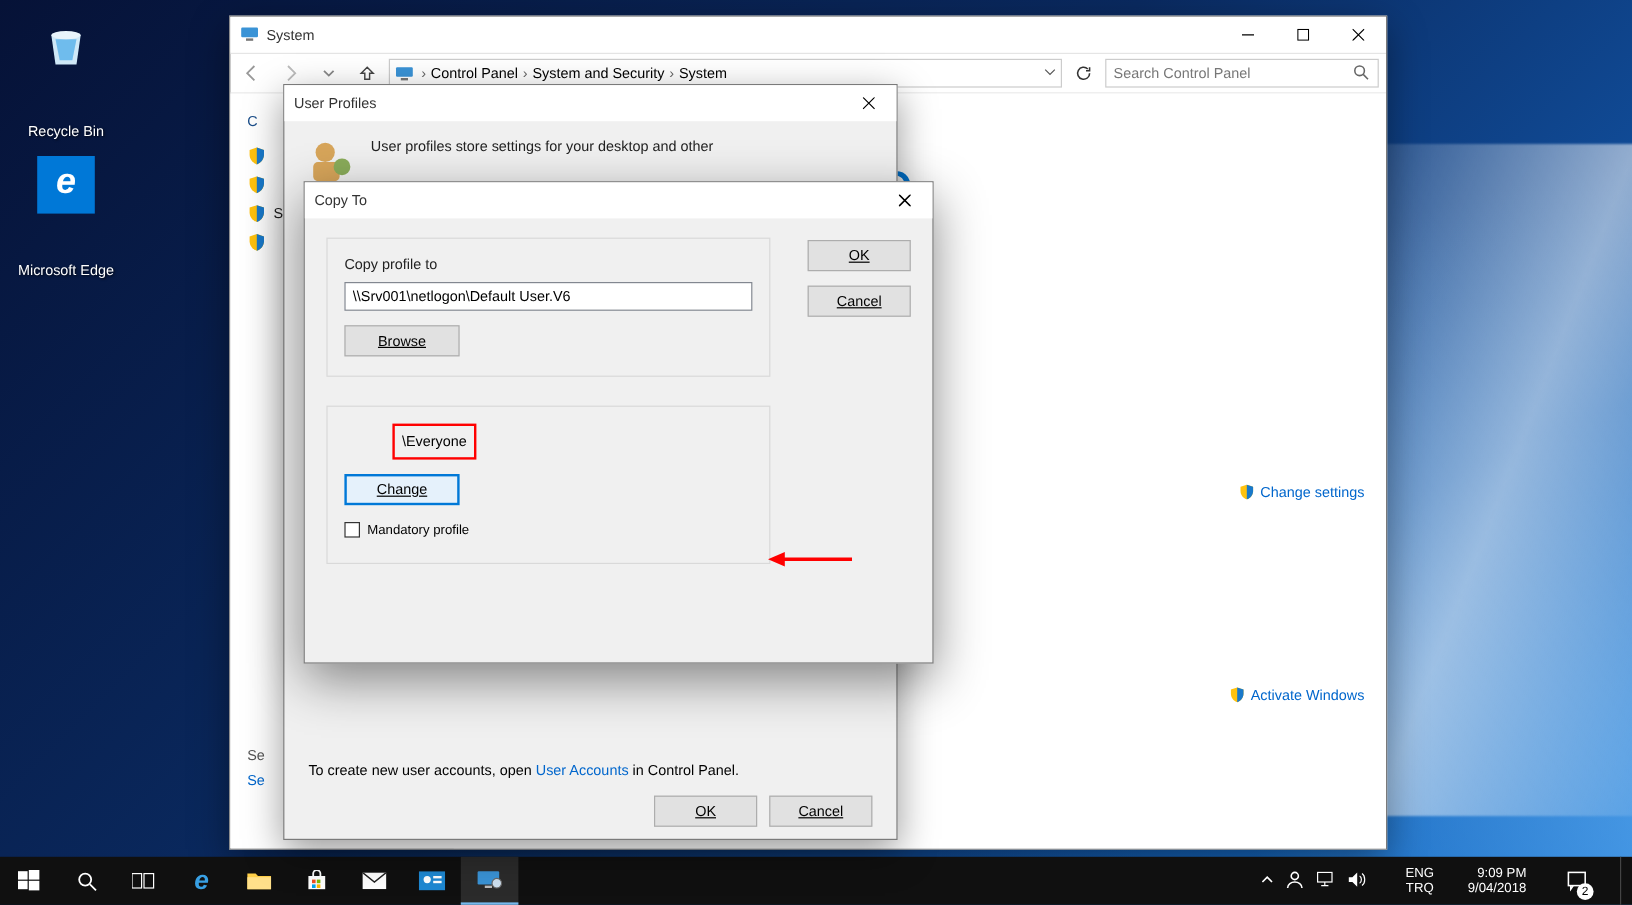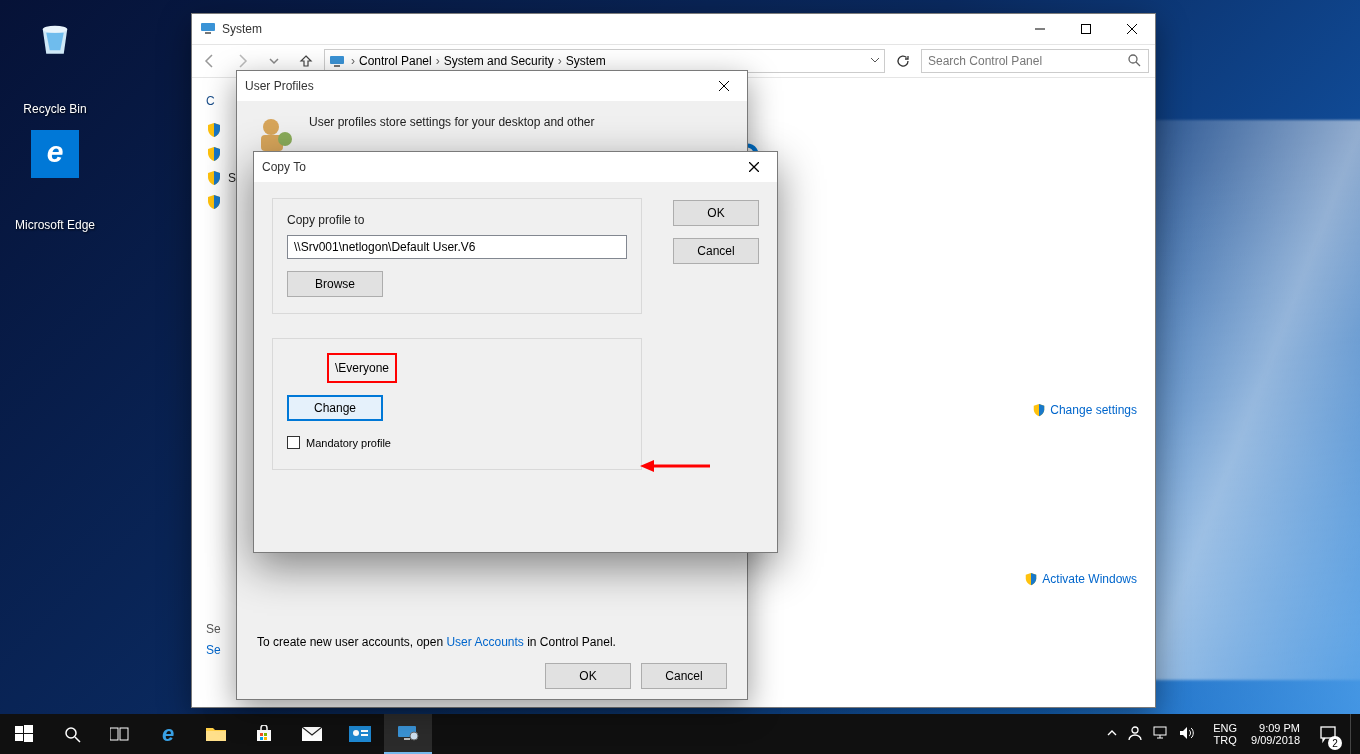--- a/index.html
+++ b/index.html
@@ -71,21 +71,21 @@
 
 
 #up { left:236px; top:70px; width:512px; height:630px; background:#f0f0f0; }
 #up .titlebar{background:#fff;}
 #up .content{padding:14px 20px 12px;}
 #up .introrow{display:flex;gap:12px;align-items:flex-start;margin-bottom:10px;}
 #up .avicon{width:40px;height:40px;}
 #up .intro{font-size:12px;color:#222;}
 #up .createrow{font-size:12px;margin:480px 0 14px;}
 #up .dbtns{display:flex;gap:10px;justify-content:flex-end;}
-.btn{min-width:86px;height:26px;background:#e1e1e1;border:1px solid #adadad;font-size:12px;display:inline-flex;align-items:center;justify-content:center;color:#000;}
+.btn{min-width:86px;height:26px;background:#e1e1e1;border:1px solid #adadad;font-size:12px;display:inline-flex;align-items:center;justify-content:center;color:#000;text-decoration:underline;}
 
 
 #ct { left:253px; top:151px; width:525px; height:402px; background:#f0f0f0; z-index:30; box-shadow: 0 14px 40px rgba(0,0,0,.45); }
 #ct .titlebar{background:#fff;}
 #ct .content{position:relative;padding:16px 18px 16px;}
 .group{border:1px solid #d9d9d9;padding:14px 14px 16px;margin-bottom:24px;background:#f0f0f0;}
 .glabel{font-size:12px;margin-bottom:8px;color:#222;}
 .txt{width:100%;height:24px;border:1px solid #828790;background:#fff;font-size:12px;padding:0 6px;color:#000;}
 .ctright{position:absolute;right:18px;top:18px;display:flex;flex-direction:column;gap:12px;}
 .highlight-box{border:2px solid #ff0000;display:inline-block;padding:6px 6px;font-size:12px;margin-left:40px;}
@@ -93,21 +93,21 @@
 .arrow svg{width:70px;height:18px;}
 .chk{display:inline-flex;align-items:flex-end;gap:6px;font-size:11px;}
 .chk .box{width:13px;height:13px;border:1px solid #333;background:#fff;}
 .btn.focus{border:2px solid #0078d7;background:#e5f1fb;}
 
 
 .taskbar{position:absolute;left:0;right:0;bottom:0;height:40px;background:#101010;display:flex;align-items:center;color:#fff;}
 .tb-left{display:flex;align-items:center;height:100%;}
 .tb-btn{width:48px;height:40px;display:flex;align-items:center;justify-content:center;}
 .tb-btn.active{background:#2b2b2b;border-bottom:2px solid #76b9ed;}
-.tb-right{margin-left:auto;display:flex;align-items:center;height:100%;gap:2px;padding-right:4px;text-align:right;}
+.tb-right{margin-left:auto;display:flex;align-items:center;height:100%;gap:16px;padding-right:4px;text-align:right;}
 .tray{display:flex;align-items:center;gap:10px;padding:0 10px;font-size:12px;}
 .langblock{display:flex;flex-direction:column;align-items:center;font-size:11px;line-height:12px;padding:0 6px;}
 .clock{display:flex;flex-direction:column;align-items:flex-end;font-size:11px;line-height:12px;padding:0 6px;}
 .notif{width:40px;height:40px;display:flex;align-items:center;justify-content:center;position:relative;}
 .notif .badge{position:absolute;bottom:4px;right:6px;background:#fff;color:#000;border-radius:50%;width:14px;height:14px;font-size:10px;display:flex;align-items:center;justify-content:center;}
 
 
 .ic{width:16px;height:16px;fill:currentColor;}
 </style>
 </head>
@@ -453,21 +453,21 @@
             <path d="M1 5h3l4-4v12l-4-4H1z" fill="#fff"></path>
             <path d="M10 4c2 1 2 5 0 6M12 2c3 2 3 8 0 10" fill="none" stroke="#fff"></path>
           </svg></span>
     </div>
     <div class="langblock">
       <span>ENG</span>
       <span>TRQ</span>
     </div>
     <div class="clock">
       <span>9:09 PM</span>
-      <span>9/09/2018</span>
+      <span>9/04/2018</span>
     </div>
     <div class="notif">
       <svg width="18" height="18" viewBox="0 0 18 18">
           <rect x="2" y="2" width="14" height="11" fill="none" stroke="#fff" stroke-width="1.3"></rect>
           <path d="M6 13l-2 3v-3" fill="none" stroke="#fff" stroke-width="1.3"></path>
         </svg>
       <span class="badge">2</span>
     </div>
     <div style="width:6px;height:40px;border-left:1px solid #444"></div>
   </div>

